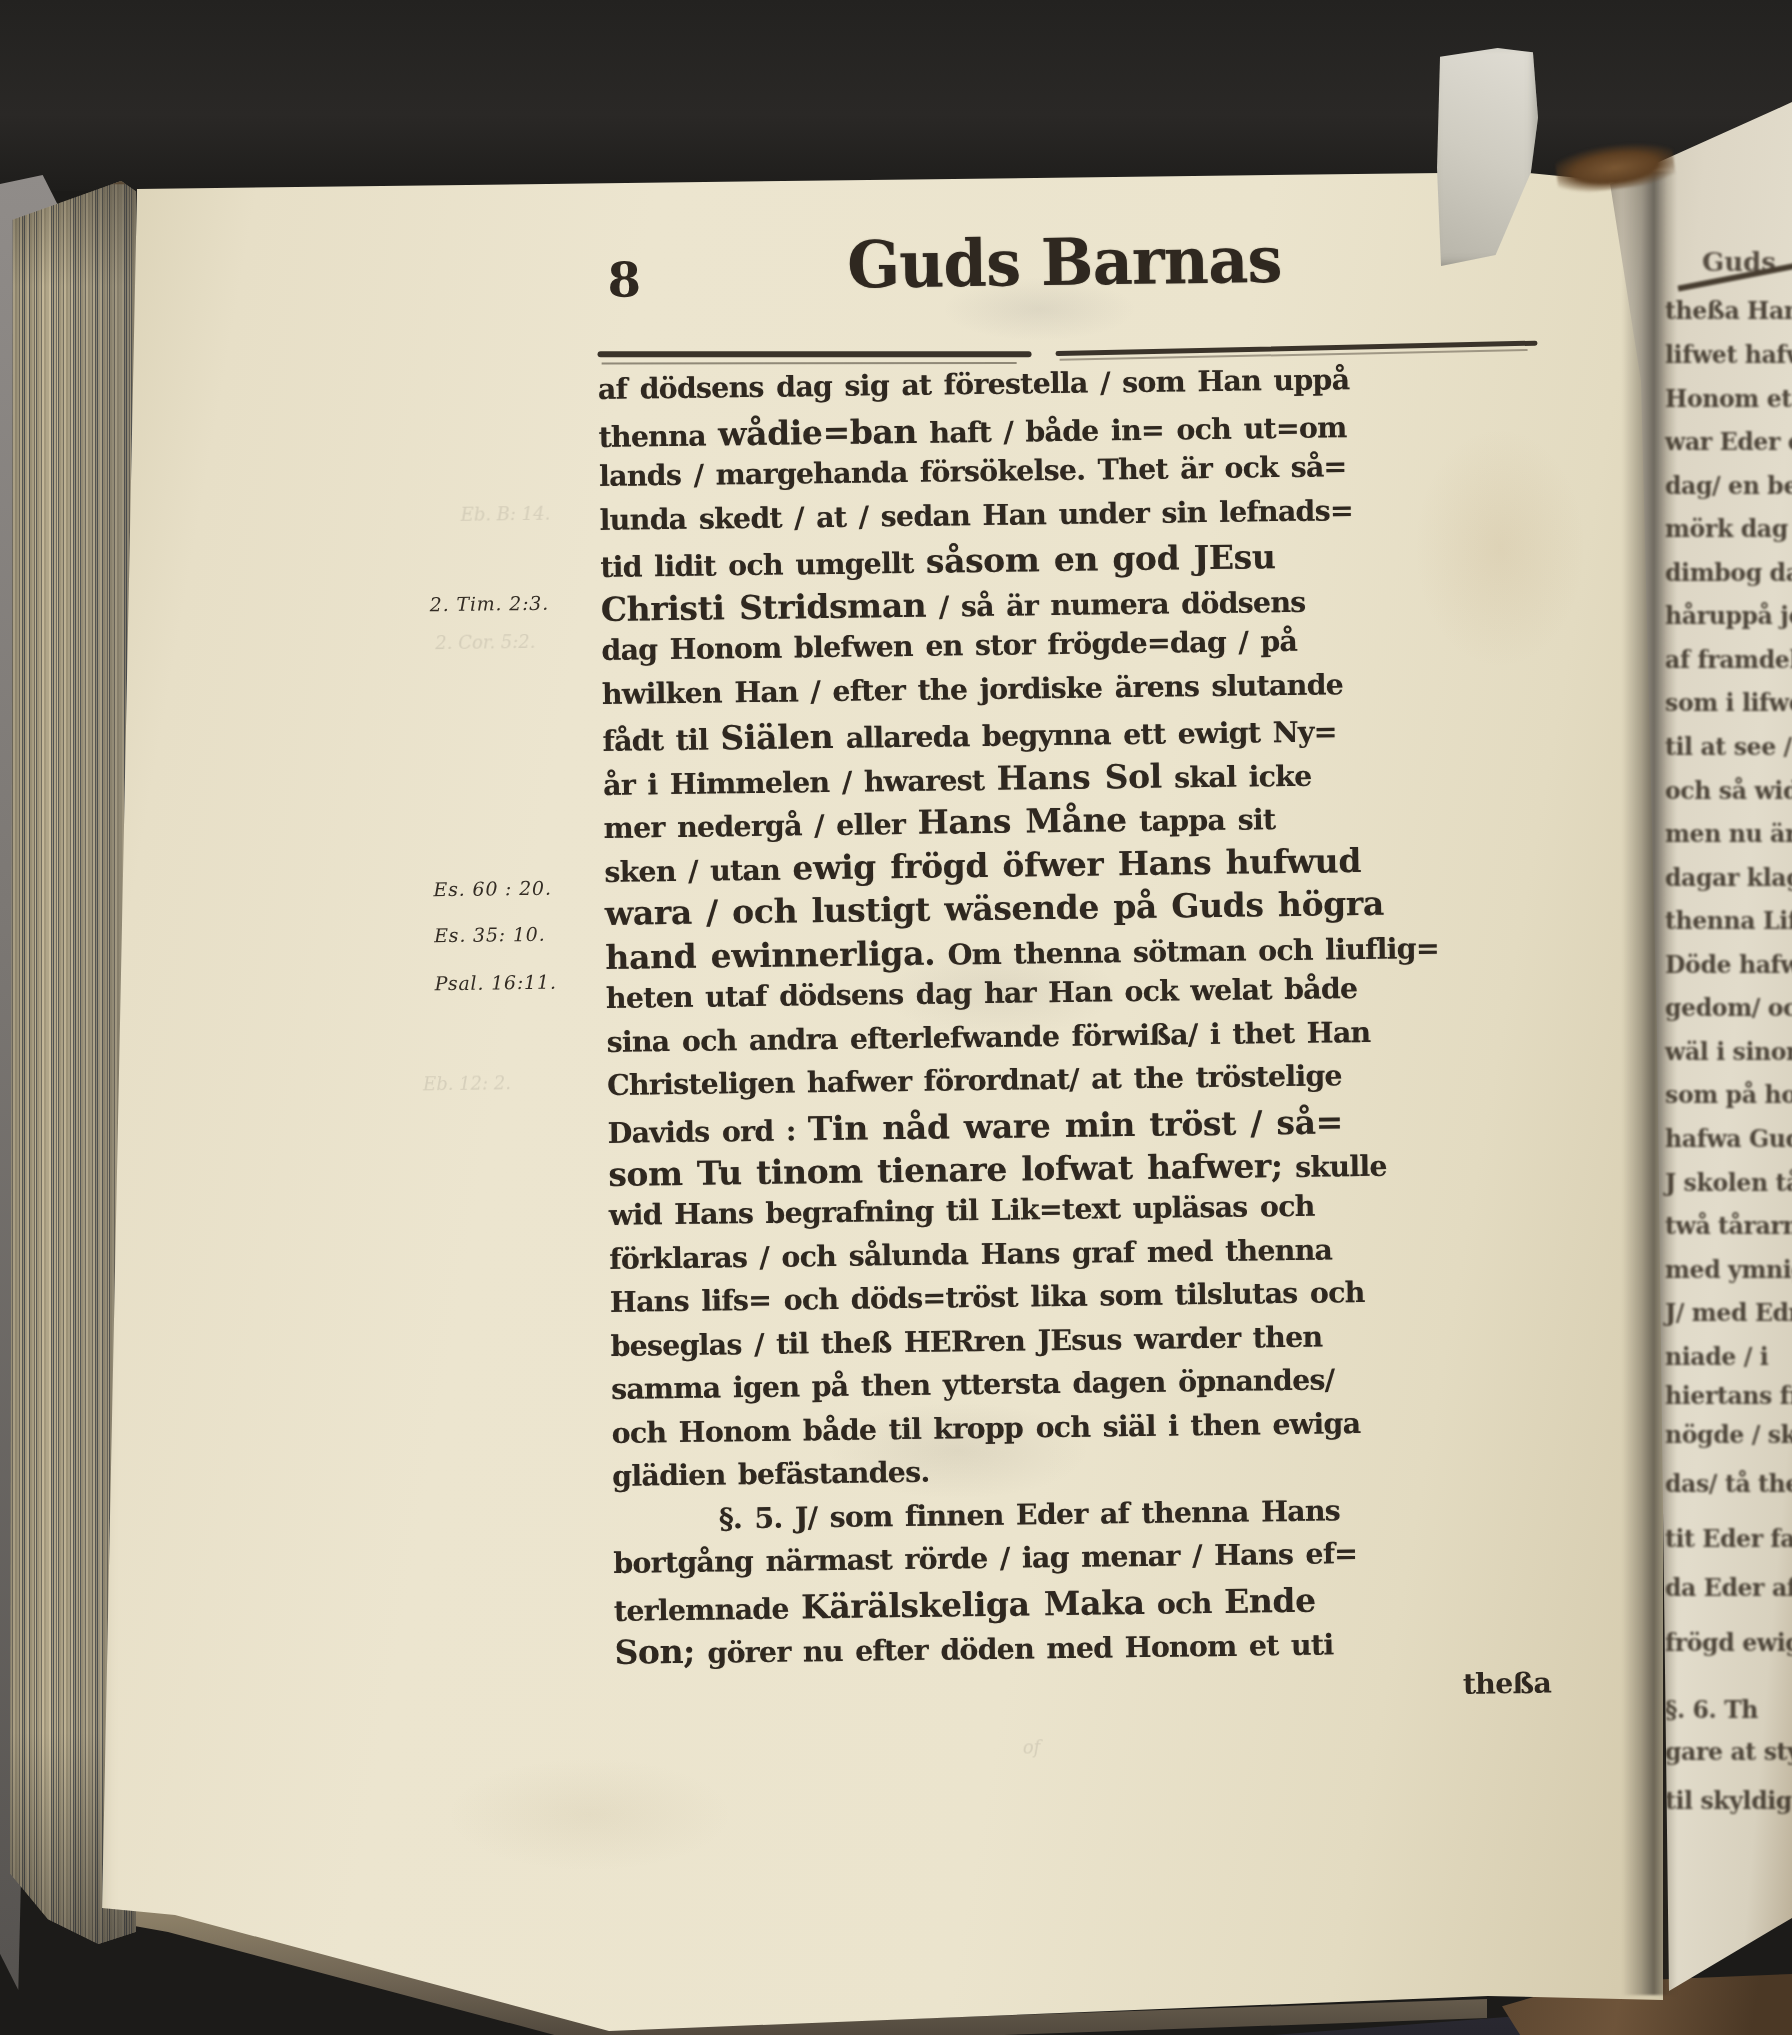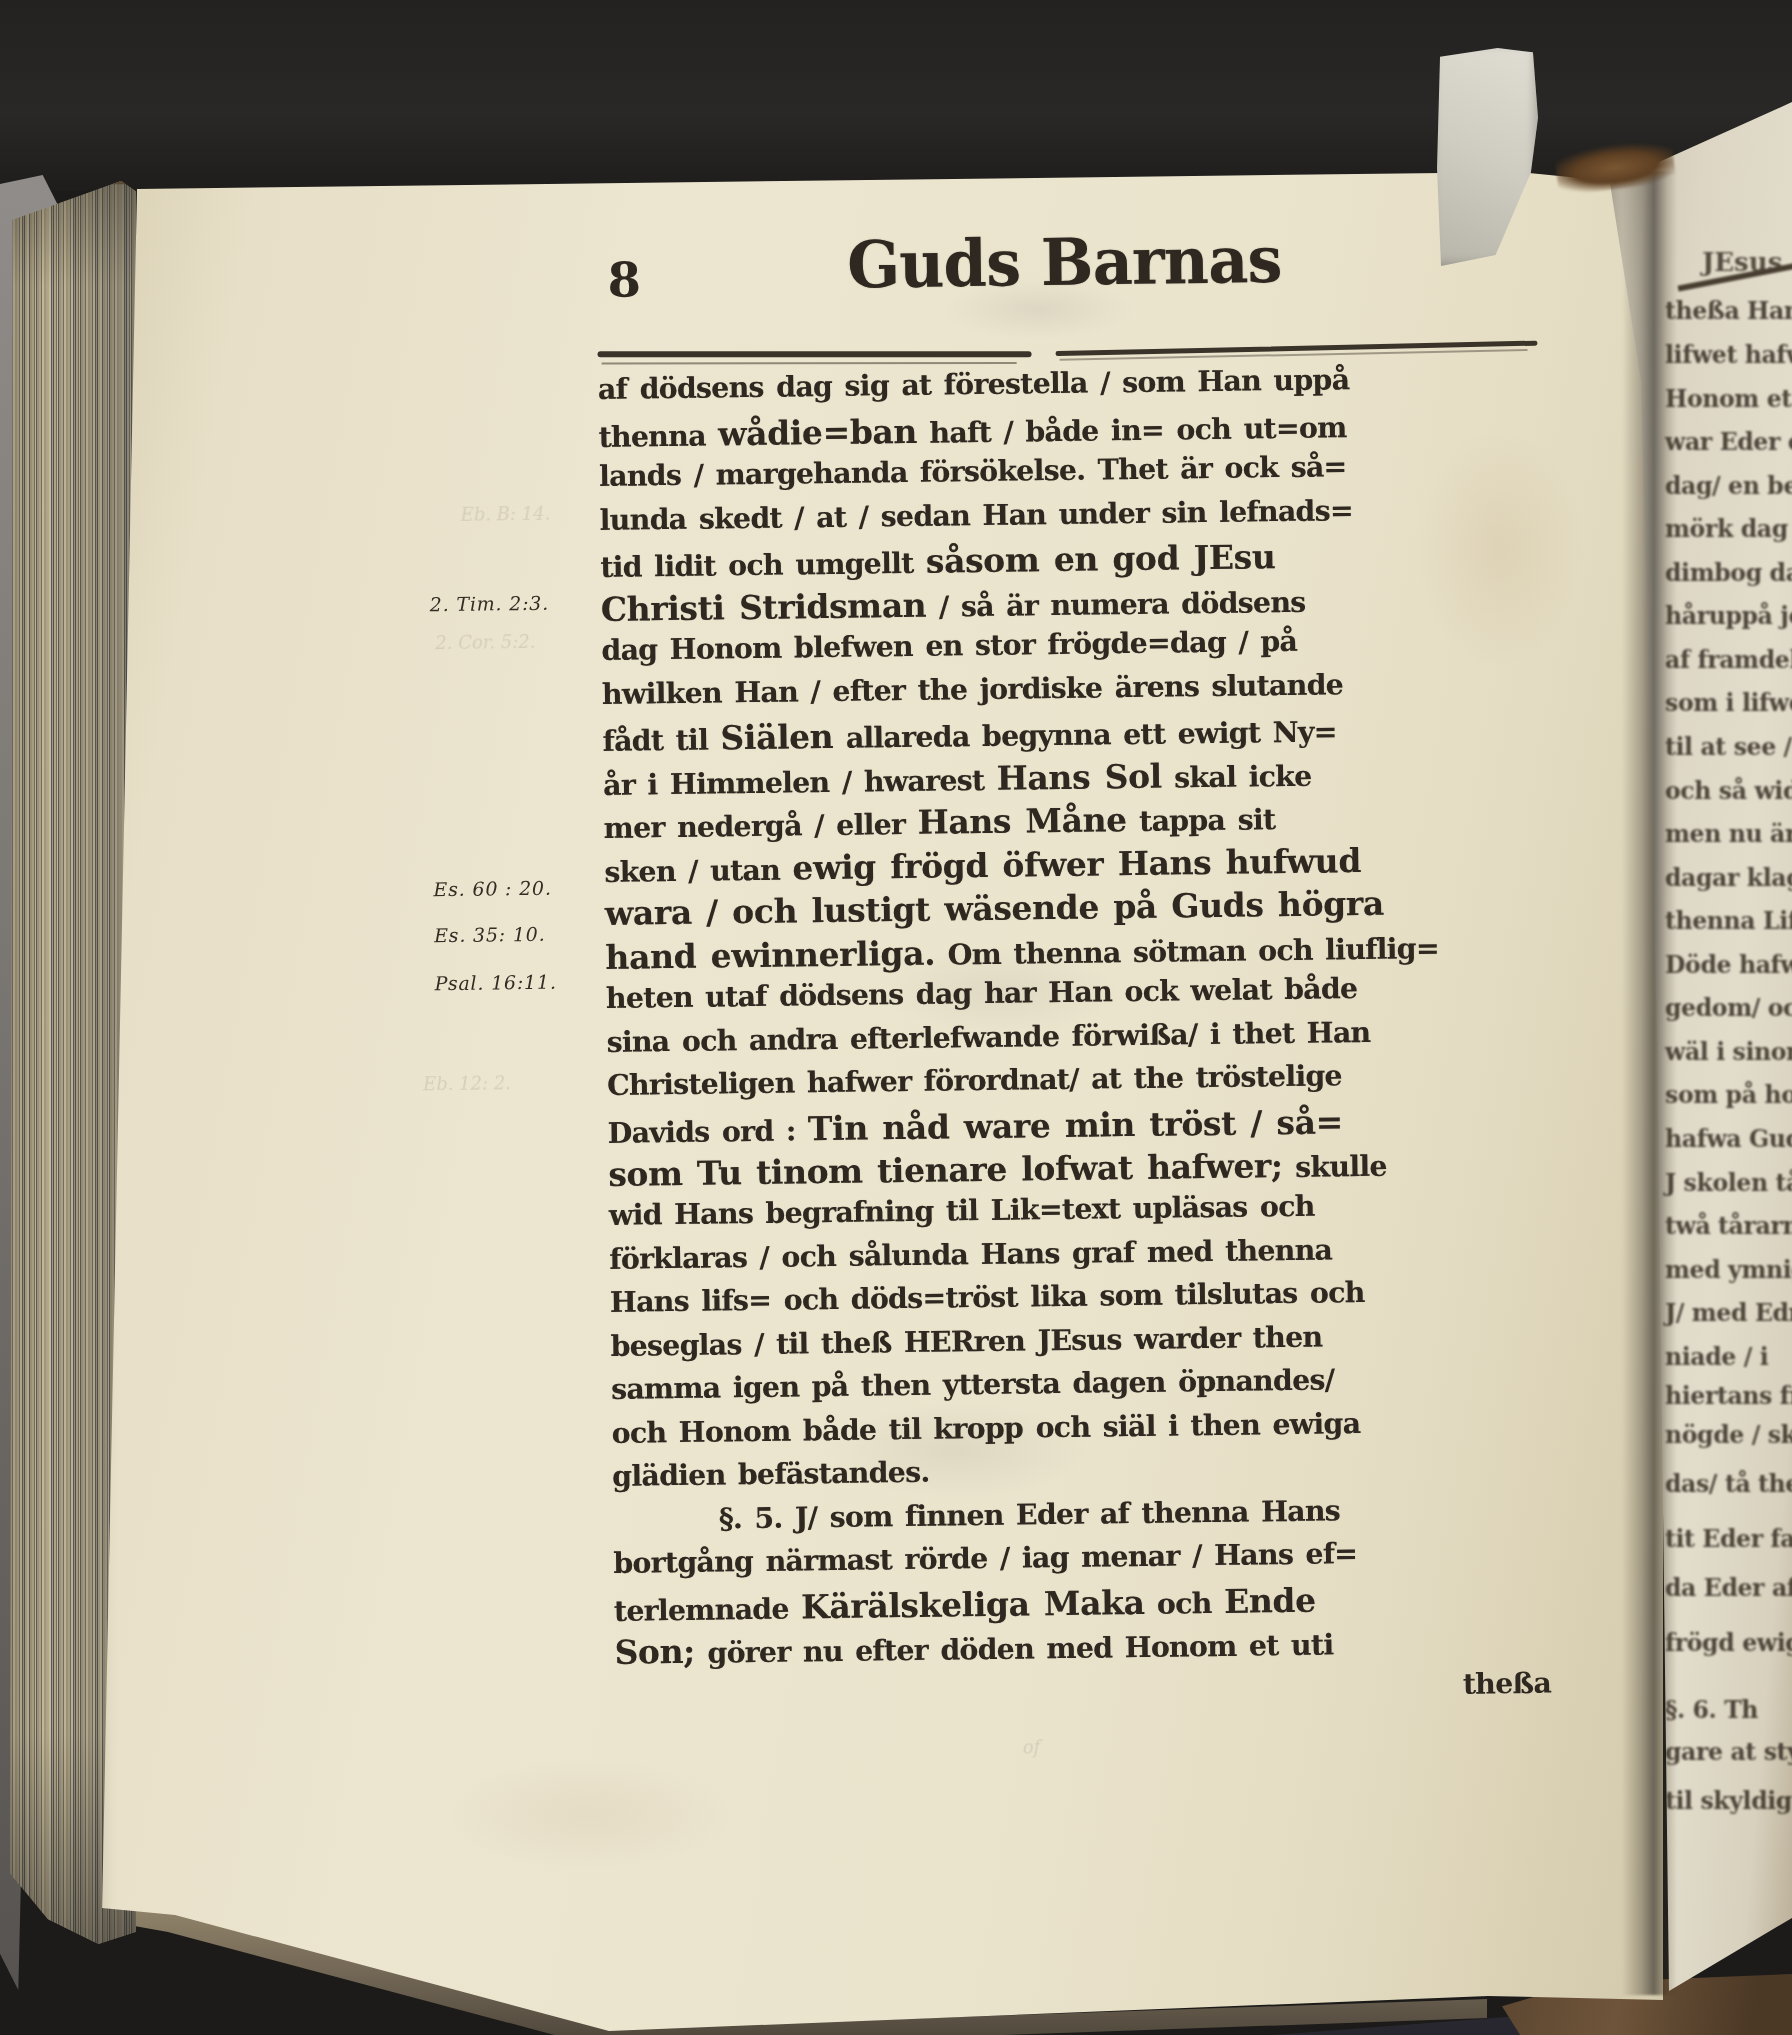--- a/index.html
+++ b/index.html
@@ -98,21 +98,21 @@
 <div class="bed-gray"></div>
 <div class="bottom-band"></div>
 <div class="fore-edge"></div>
 <div class="bg-right-shadow"></div>
 <div class="leather"></div>
 
 <div class="page"></div>
 
 <div class="next-page">
   <div class="next-page-inner" id="np-lines">
-    <div class="np-header">JEsus</div>
+    <div class="np-header">Guds</div>
     <div class="np-rule"></div>
   <div class="np-line" style="top: 201px;">theßa Hans L</div>
       <div class="np-line" style="top: 245px;">lifwet hafwen /</div>
       <div class="np-line" style="top: 289px;">Honom et gio</div>
       <div class="np-line" style="top: 332px;">war Eder en f</div>
       <div class="np-line" style="top: 376px;">dag/ en be</div>
       <div class="np-line" style="top: 419px;">mörk dag /</div>
       <div class="np-line" style="top: 463px;">dimbog da</div>
       <div class="np-line" style="top: 506px;">håruppå jord</div>
       <div class="np-line" style="top: 550px;">af framdeles</div>

